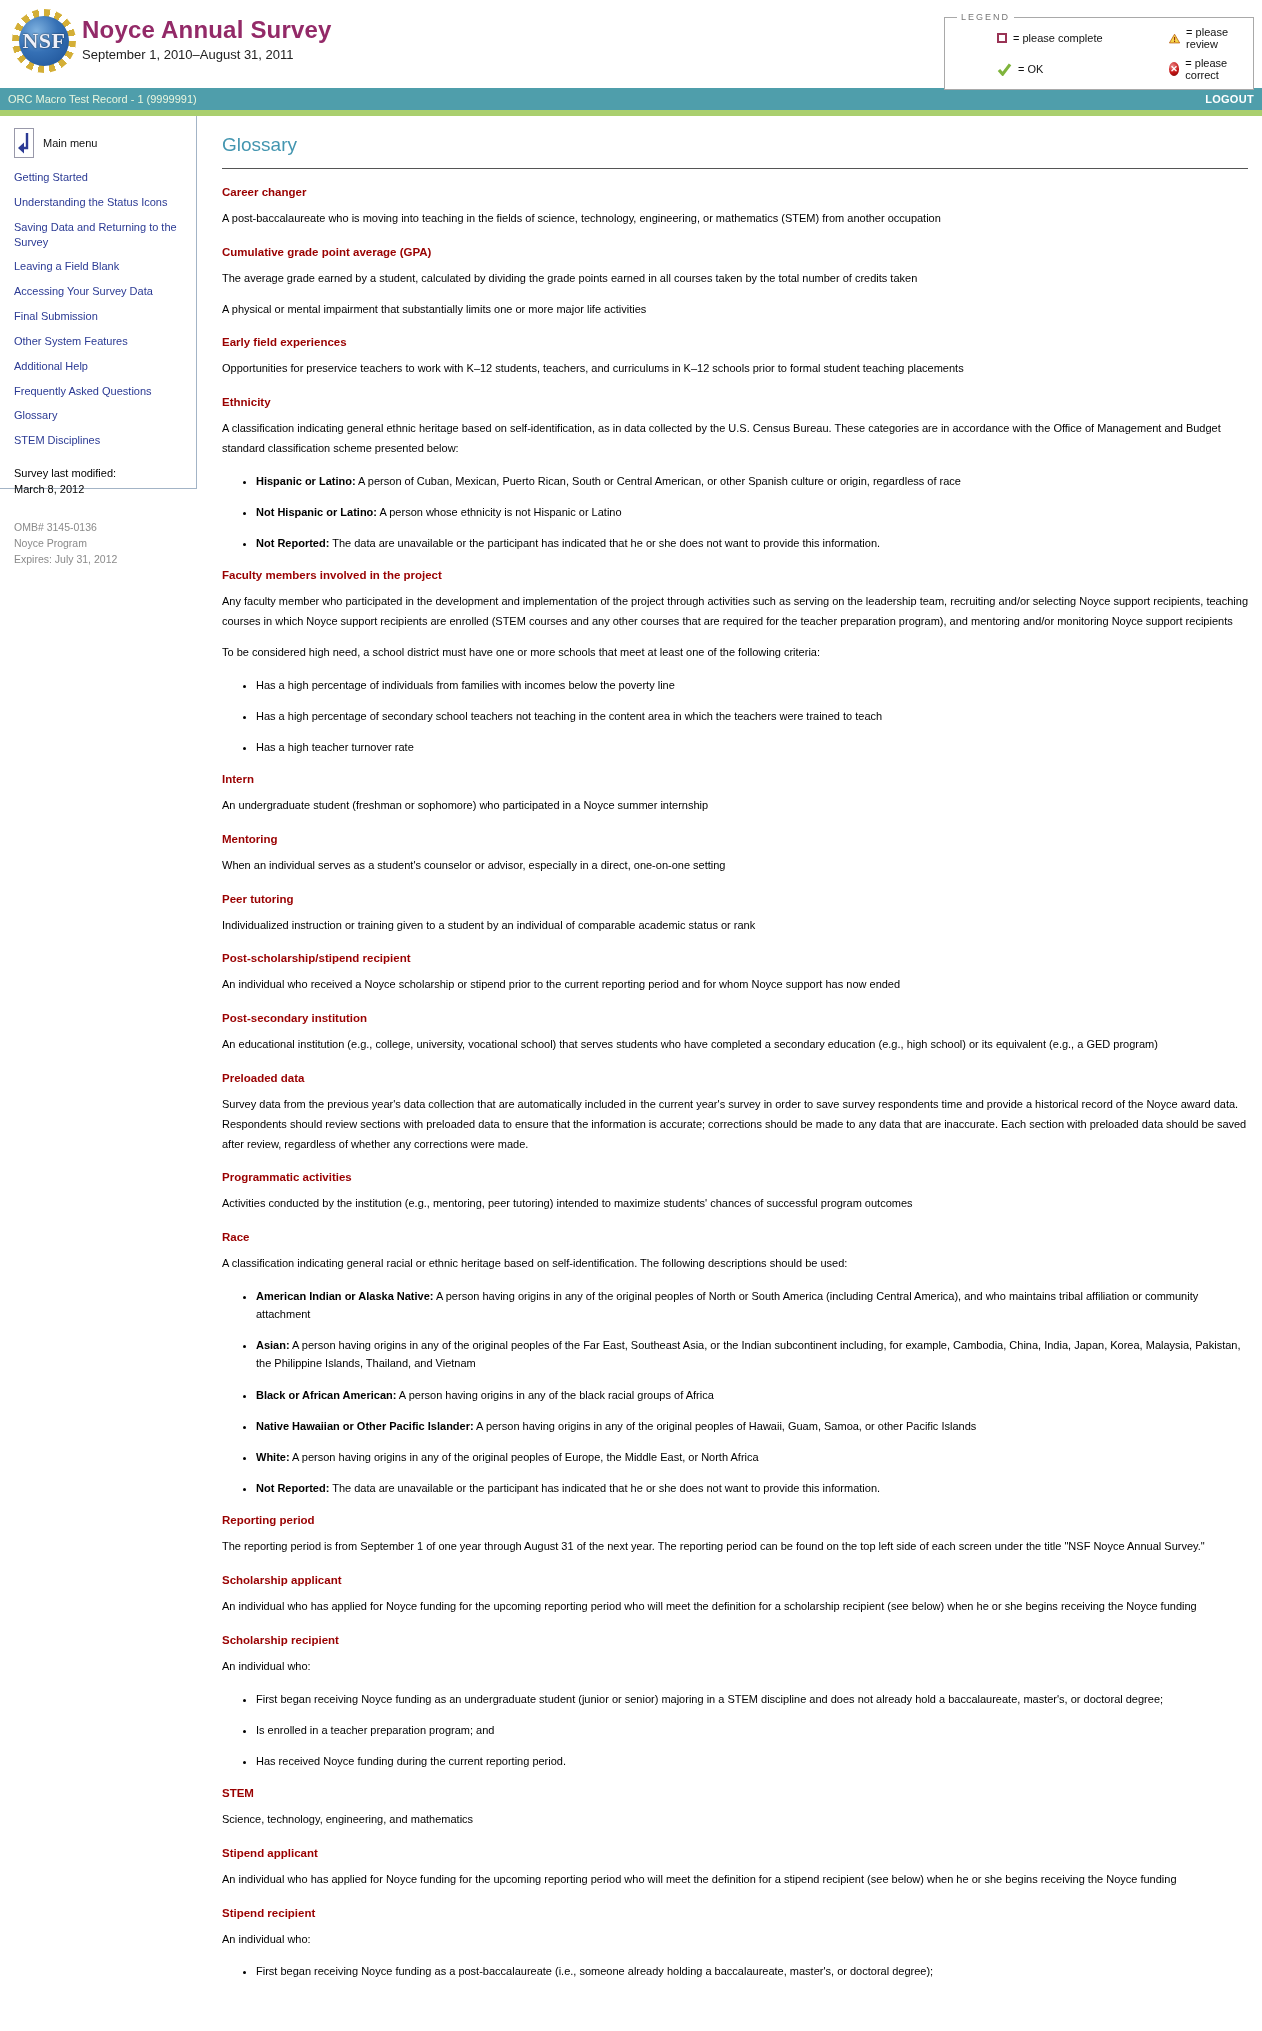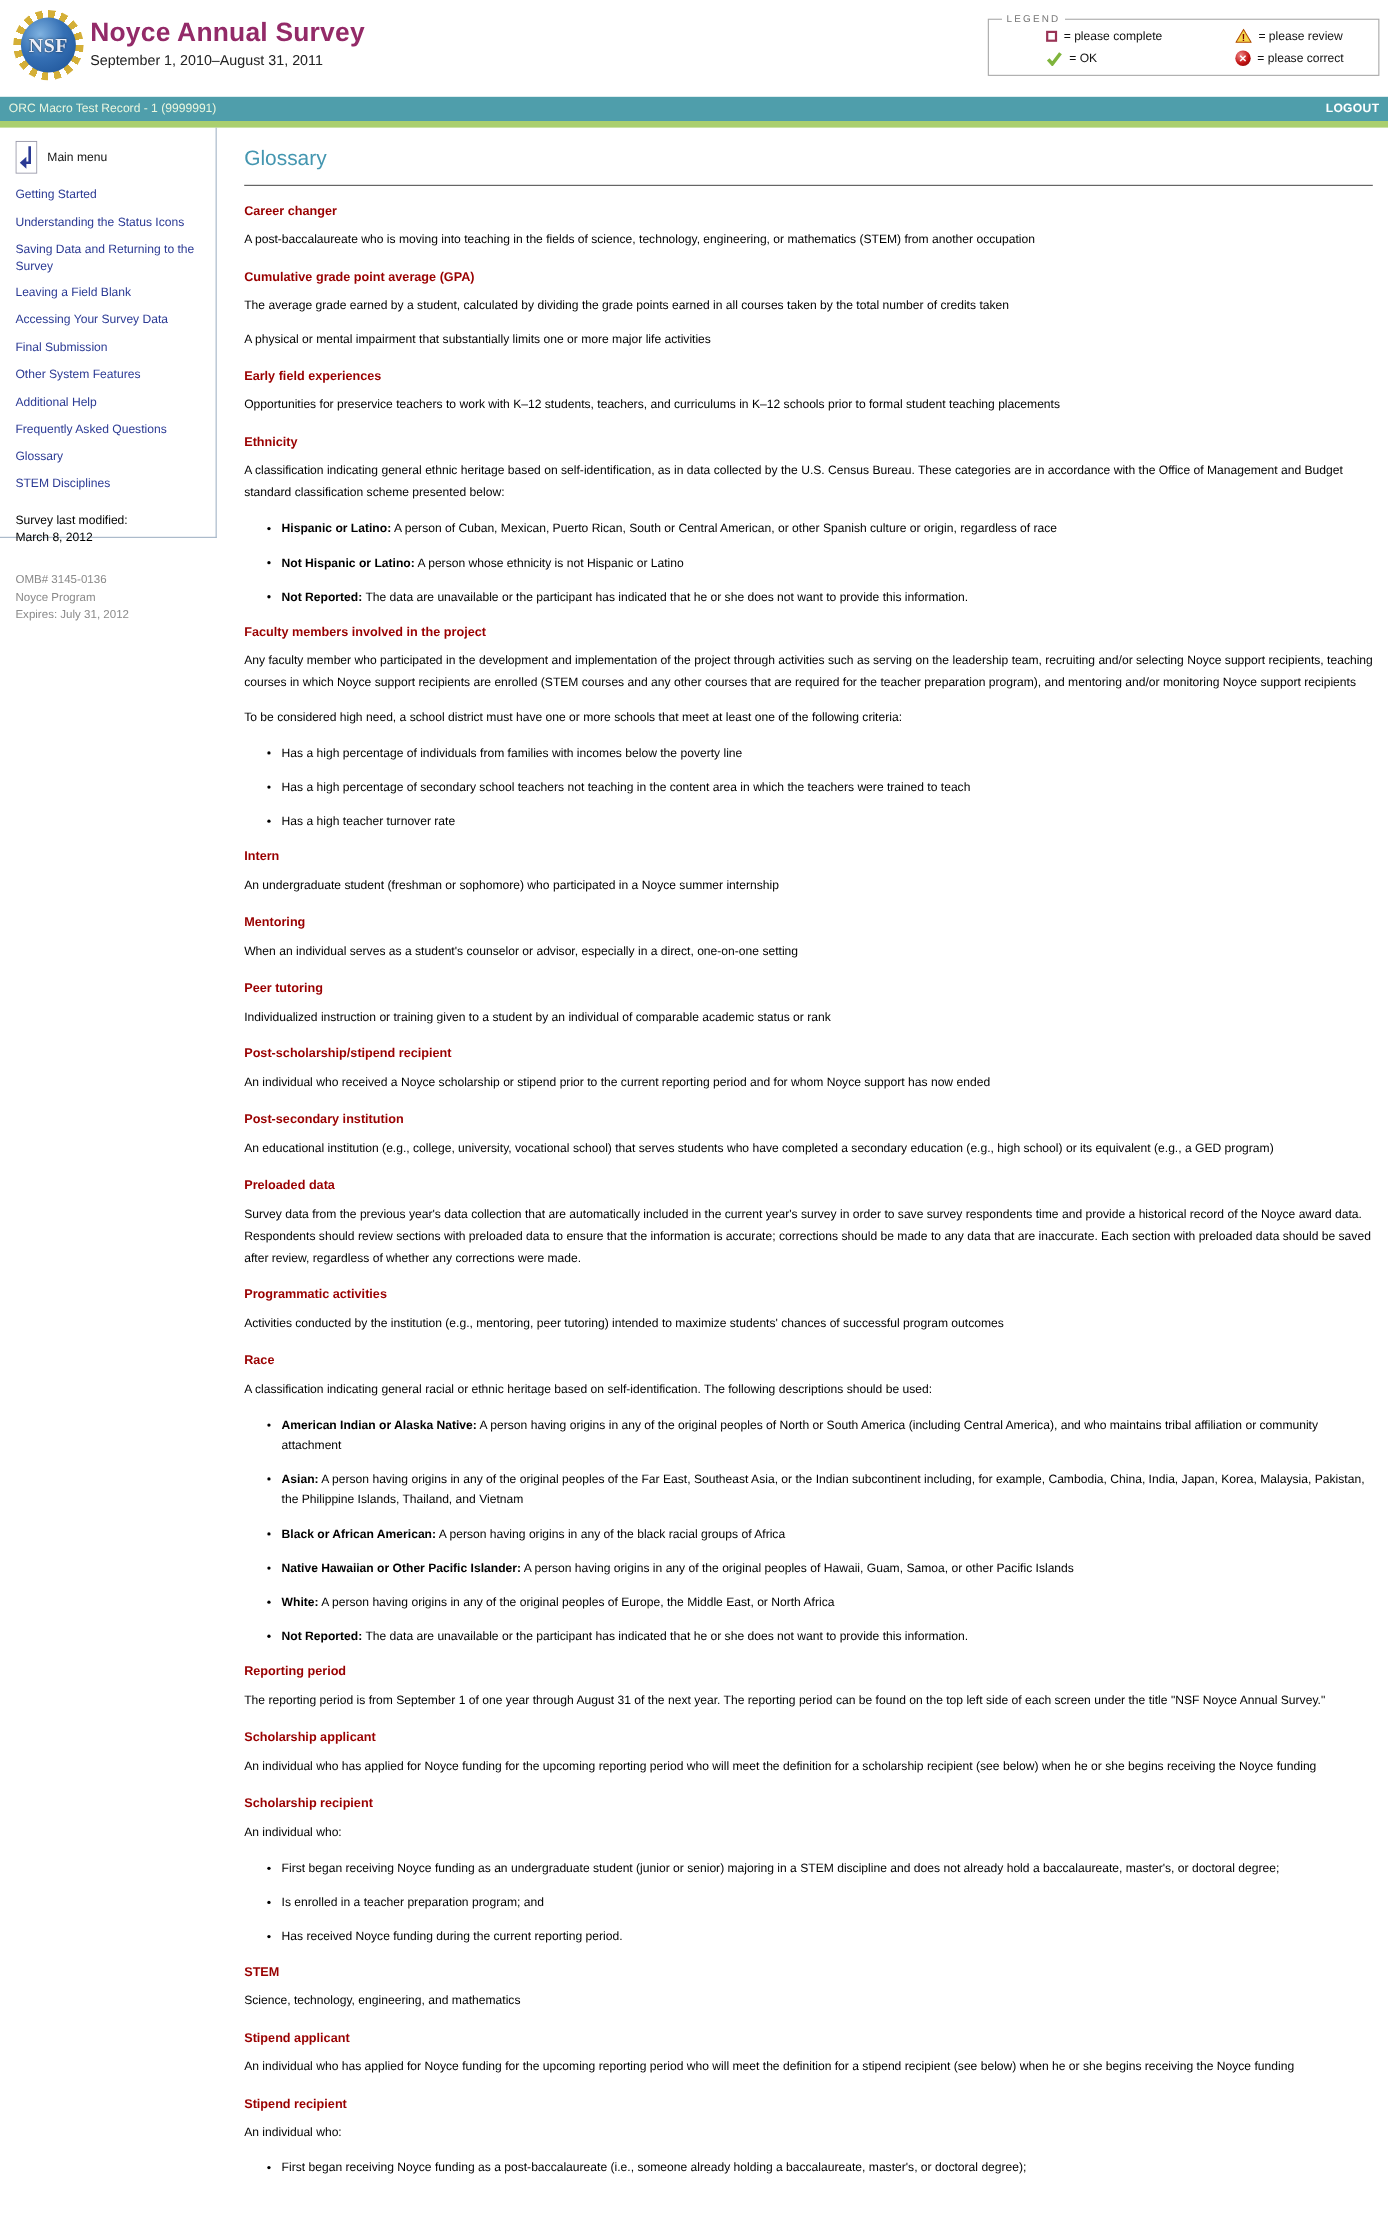--- a/index.html
+++ b/index.html
@@ -12,27 +12,27 @@
   a{cursor:pointer;text-decoration:none;}
 
   
   .header{position:relative;height:88px;}
   .logo{position:absolute;left:12px;top:9px;width:64px;height:64px;border-radius:50%;
     background:repeating-conic-gradient(from 0deg,#D4AF37 0deg 12deg,#fff 12deg 22.5deg);
     display:flex;align-items:center;justify-content:center;}
   .globe{width:50px;height:50px;border-radius:50%;
     background:radial-gradient(circle at 35% 30%,#7FB2E0 0%,#3570B5 45%,#1B4F93 100%);
     display:flex;align-items:center;justify-content:center;color:#EDEFF8;
-    font-family:"Liberation Serif",serif;font-weight:bold;font-size:18px;letter-spacing:.5px;
+    font-family:"Liberation Serif",serif;font-weight:bold;font-size:22px;letter-spacing:.5px;
     text-shadow:0 0 2px #123;}
   .brand{position:absolute;left:82px;top:16px;}
   .brand-title{color:var(--brand);font-size:24px;font-weight:bold;letter-spacing:.2px;}
   .brand-sub{font-size:13px;color:#222;margin-top:3px;}
 
-  .legend{position:absolute;right:8px;top:12px;width:356px;border:1px solid #A9A9A9;
+  .legend{position:absolute;right:8px;top:12px;width:310px;border:1px solid #A9A9A9;
     margin:0;padding:4px 10px 8px 12px;background:#fff;}
   .legend legend{font-size:9px;letter-spacing:2px;color:#777;padding:0 4px;}
   .legend-grid{display:grid;grid-template-columns:172px 1fr;row-gap:7px;font-size:11px;color:#111;}
   .legend-item{display:flex;align-items:center;gap:6px;padding-left:40px;}
   .lg-square{width:10px;height:10px;border:2px solid #993355;background:#fff;display:inline-block;}
   .lg-error{width:14px;height:14px;border-radius:50%;display:inline-flex;align-items:center;justify-content:center;
     background:radial-gradient(circle at 35% 30%,#ED8A8A 0%,#C41414 55%,#700000 100%);
     color:#fff;font-size:9px;font-weight:bold;line-height:1;}
 
   

